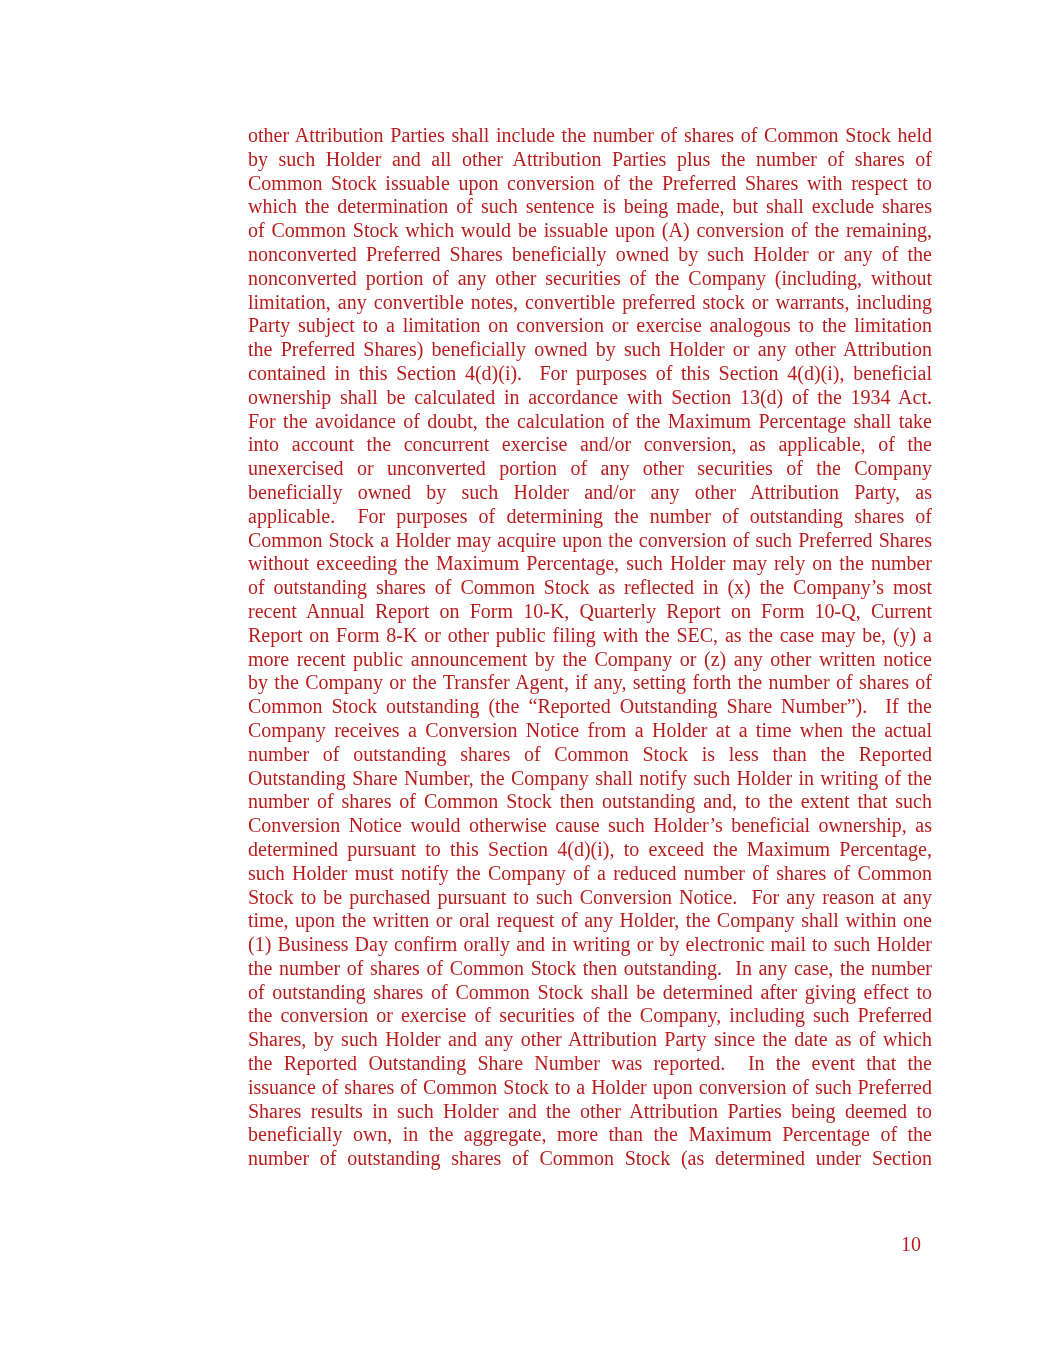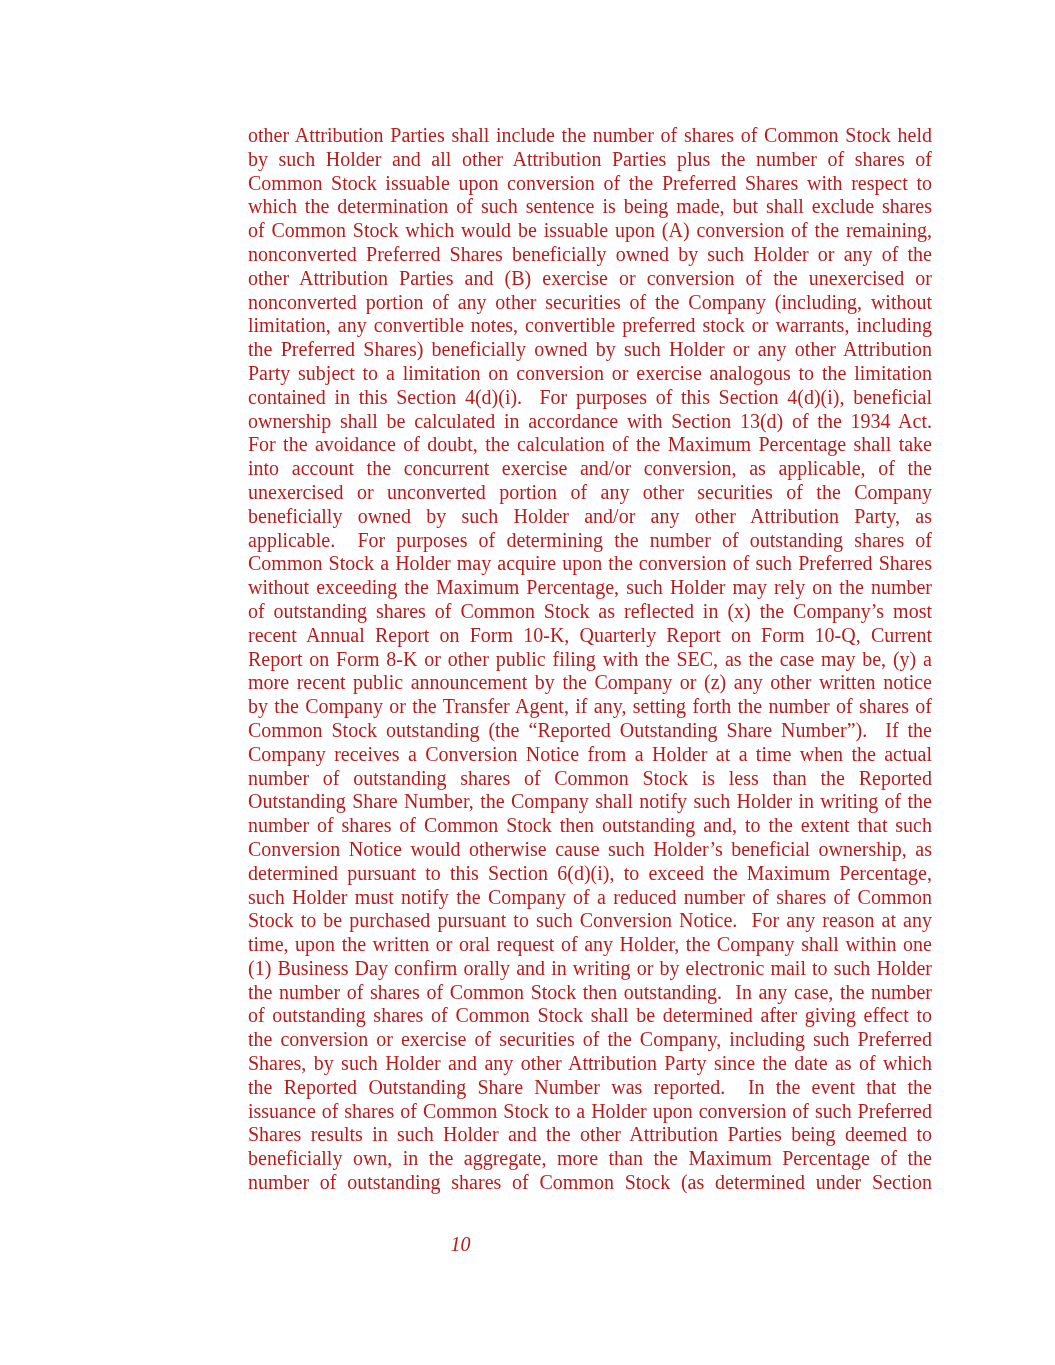--- a/index.html
+++ b/index.html
@@ -29,63 +29,61 @@
     text-align-last: justify;
     white-space: normal;
   }
   .seg-underline { }
   .seg-bold { font-weight: normal; }
   .page-number {
     position: absolute;
     left: 0;
     top: 1233px;
     width: 921px;
-    text-align: center;
+    text-align: right;
     font-size: 20px;
     line-height: 23.8px;
-    font-style: italic;
   }
 </style>
 </head>
 <body>
 
 <div class="page">
   <div class="textblock">
       <div class="line"><span>other Attribution Parties shall include the number of shares of Common Stock held</span></div>
       <div class="line"><span>by such Holder and all other Attribution Parties </span><span class="seg-underline">plus</span><span> the number of shares of</span></div>
       <div class="line"><span>Common Stock issuable upon conversion of the Preferred Shares with respect to</span></div>
       <div class="line"><span>which the determination of such sentence is being made, but shall exclude shares</span></div>
       <div class="line"><span>of Common Stock which would be issuable upon (A) conversion of the remaining,</span></div>
       <div class="line"><span>nonconverted Preferred Shares beneficially owned by such Holder or any of the</span></div>
-      <div class="line"><span>other Attribution Parties and (B) exercise or conversion of the unexercised or</span></div>
       <div class="line"><span>nonconverted portion of any other securities of the Company (including, without</span></div>
       <div class="line"><span>limitation, any convertible notes, convertible preferred stock or warrants, including</span></div>
+      <div class="line"><span>Party subject to a limitation on conversion or exercise analogous to the limitation</span></div>
       <div class="line"><span>the Preferred Shares) beneficially owned by such Holder or any other Attribution</span></div>
-      <div class="line"><span>Party subject to a limitation on conversion or exercise analogous to the limitation</span></div>
       <div class="line"><span>contained in this Section 4(d)(i).&nbsp; For purposes of this Section 4(d)(i), beneficial</span></div>
       <div class="line"><span>ownership shall be calculated in accordance with Section 13(d) of the 1934 Act.</span></div>
       <div class="line"><span>For the avoidance of doubt, the calculation of the Maximum Percentage shall take</span></div>
       <div class="line"><span>into account the concurrent exercise and/or conversion, as applicable, of the</span></div>
       <div class="line"><span>unexercised or unconverted portion of any other securities of the Company</span></div>
       <div class="line"><span>beneficially owned by such Holder and/or any other Attribution Party, as</span></div>
       <div class="line"><span>applicable.&nbsp; For purposes of determining the number of outstanding shares of</span></div>
       <div class="line"><span>Common Stock a Holder may acquire upon the conversion of such Preferred Shares</span></div>
       <div class="line"><span>without exceeding the Maximum Percentage, such Holder may rely on the number</span></div>
       <div class="line"><span>of outstanding shares of Common Stock as reflected in (x) the Company’s most</span></div>
       <div class="line"><span>recent Annual Report on Form 10-K, Quarterly Report on Form 10-Q, Current</span></div>
       <div class="line"><span>Report on Form 8-K or other public filing with the SEC, as the case may be, (y) a</span></div>
       <div class="line"><span>more recent public announcement by the Company or (z) any other written notice</span></div>
       <div class="line"><span>by the Company or the Transfer Agent, if any, setting forth the number of shares of</span></div>
       <div class="line"><span>Common Stock outstanding (the “</span><span class="seg-bold">Reported Outstanding Share Number</span><span>”).&nbsp; If the</span></div>
       <div class="line"><span>Company receives a Conversion Notice from a Holder at a time when the actual</span></div>
       <div class="line"><span>number of outstanding shares of Common Stock is less than the Reported</span></div>
       <div class="line"><span>Outstanding Share Number, the Company shall notify such Holder in writing of the</span></div>
       <div class="line"><span>number of shares of Common Stock then outstanding and, to the extent that such</span></div>
       <div class="line"><span>Conversion Notice would otherwise cause such Holder’s beneficial ownership, as</span></div>
-      <div class="line"><span>determined pursuant to this Section 6(d)(i), to exceed the Maximum Percentage,</span></div>
+      <div class="line"><span>determined pursuant to this Section 4(d)(i), to exceed the Maximum Percentage,</span></div>
       <div class="line"><span>such Holder must notify the Company of a reduced number of shares of Common</span></div>
       <div class="line"><span>Stock to be purchased pursuant to such Conversion Notice.&nbsp; For any reason at any</span></div>
       <div class="line"><span>time, upon the written or oral request of any Holder, the Company shall within one</span></div>
       <div class="line"><span>(1) Business Day confirm orally and in writing or by electronic mail to such Holder</span></div>
       <div class="line"><span>the number of shares of Common Stock then outstanding.&nbsp; In any case, the number</span></div>
       <div class="line"><span>of outstanding shares of Common Stock shall be determined after giving effect to</span></div>
       <div class="line"><span>the conversion or exercise of securities of the Company, including such Preferred</span></div>
       <div class="line"><span>Shares, by such Holder and any other Attribution Party since the date as of which</span></div>
       <div class="line"><span>the Reported Outstanding Share Number was reported.&nbsp; In the event that the</span></div>
       <div class="line"><span>issuance of shares of Common Stock to a Holder upon conversion of such Preferred</span></div>

